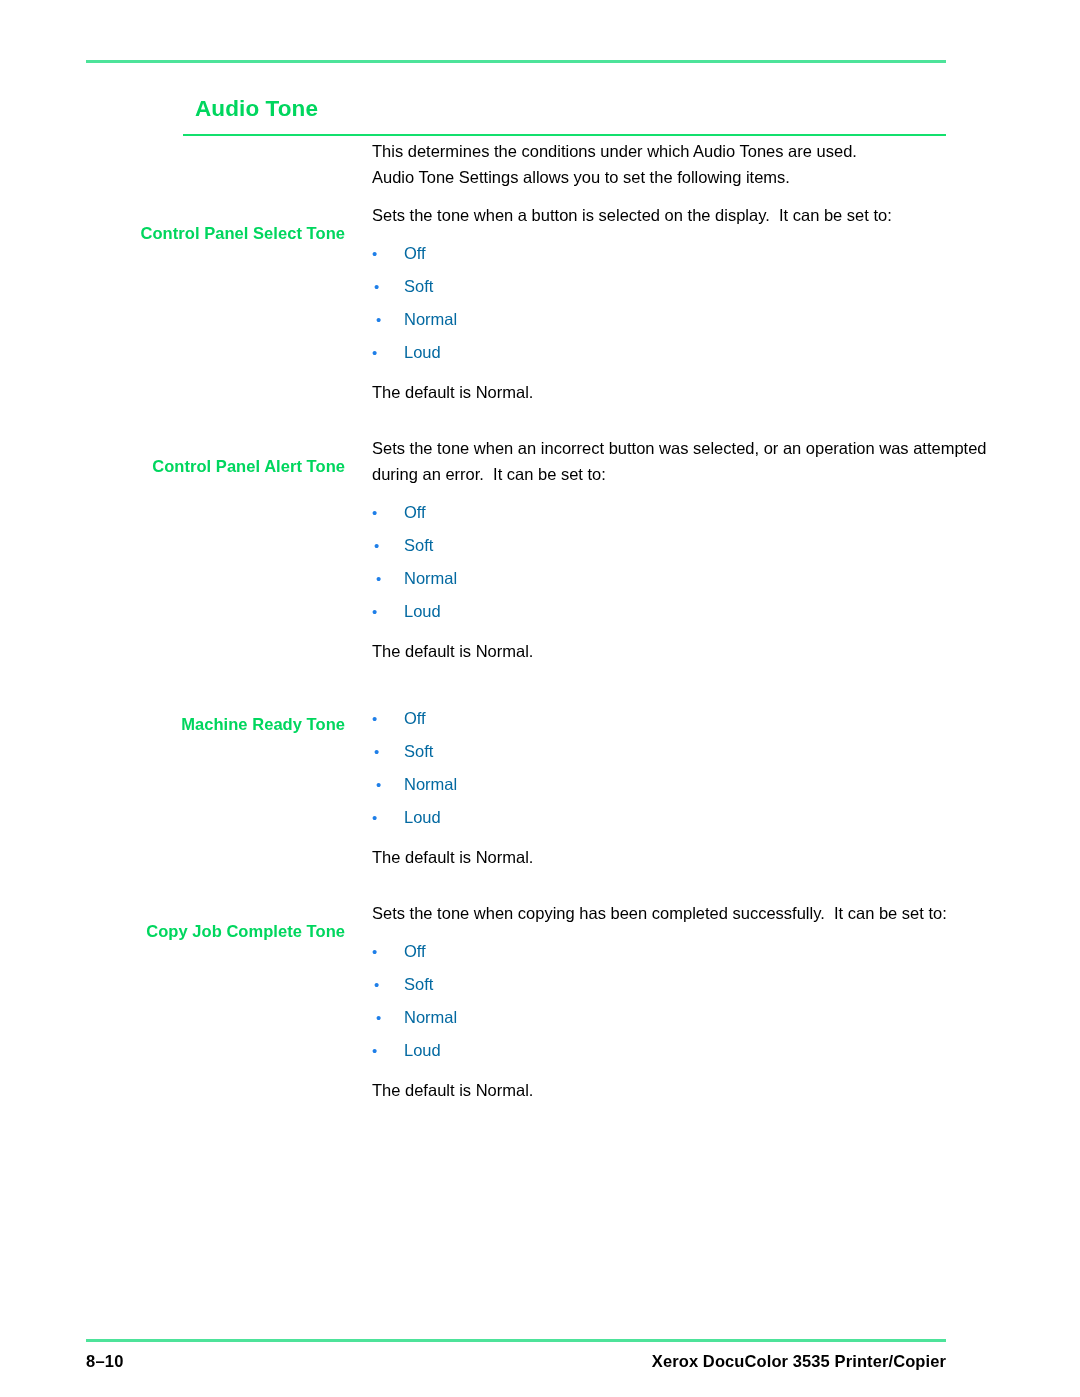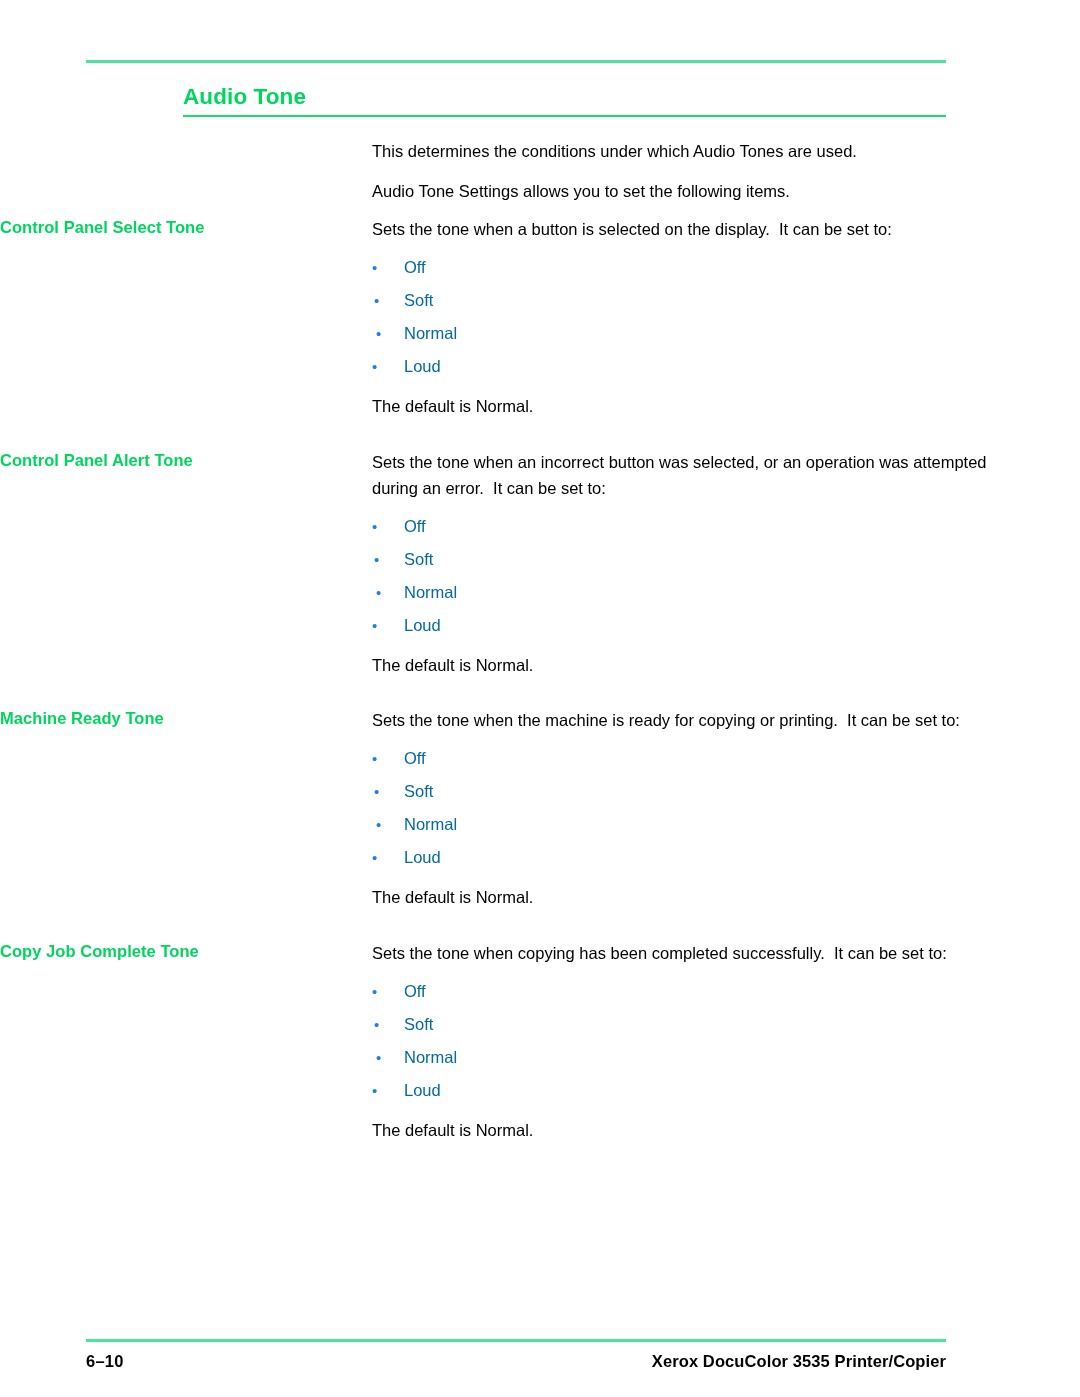--- a/index.html
+++ b/index.html
@@ -47,21 +47,21 @@
     left: 183px;
     top: 84px;
     width: 763px;
   }
   .heading-title {
     font-size: 22.5px;
     font-weight: bold;
     color: #00d65e;
     letter-spacing: 0.1px;
     line-height: 26px;
-    margin: 0;
+    margin: 12px;
     padding: 0;
   }
   .heading-underline {
     margin-top: 5px;
     width: 763px;
     height: 2px;
     background: #13e06d;
   }
 
   
@@ -72,44 +72,45 @@
     width: 868px;
   }
   .row {
     display: flex;
     align-items: flex-start;
     width: 1080px;
   }
   .label-col {
     width: 345px;
     flex: 0 0 345px;
-    text-align: left;
+    text-align: right;
     font-size: 16.5px;
     font-weight: bold;
     color: #00d65e;
     line-height: 23px;
     padding-right: 0;
     box-sizing: border-box;
     letter-spacing: 0.05px;
+    margin-top: 20px;
   }
   .body-col {
     flex: 1 1 auto;
     padding-left: 27px;
     box-sizing: border-box;
     padding-right: 45px;
   }
   .para {
     font-size: 16.5px;
     line-height: 26px;
     color: #000000;
     margin: 0;
     white-space: pre-wrap;
   }
   .para + .para {
-    margin-top: 14px;
+    margin-top: 0;
   }
   .spacer-intro { height: 12px; }
 
   
   .bullets {
     margin: 0;
     padding: 0;
     list-style: none;
     margin-top: 9px;
   }
@@ -237,21 +238,20 @@
         </ul>
         <p class="default-line">The default is Normal.</p>
       </div>
     </div>
 
     <div class="section-gap"></div>
 
     <div class="row">
       <div class="label-col">Machine Ready Tone</div>
       <div class="body-col">
-        <p class="para">Sets the tone when the machine is ready for copying or printing.  It can be set to:</p>
         <ul class="bullets">
           <li class="bullet-item indent-2">
             <span class="bullet-dot">•</span>
             <span class="bullet-label">Off</span>
           </li>
           <li class="bullet-item indent-1">
             <span class="bullet-dot">•</span>
             <span class="bullet-label">Soft</span>
           </li>
           <li class="bullet-item">
@@ -293,17 +293,17 @@
         </ul>
         <p class="default-line">The default is Normal.</p>
       </div>
     </div>
 
   </div>
 
   <div class="rule-footer"></div>
 
   <div class="footer">
-    <span class="footer-page">6–10</span>
+    <span class="footer-page">8–10</span>
     <span class="footer-product">Xerox DocuColor 3535 Printer/Copier</span>
   </div>
 
 </div>
 
 </body></html>

